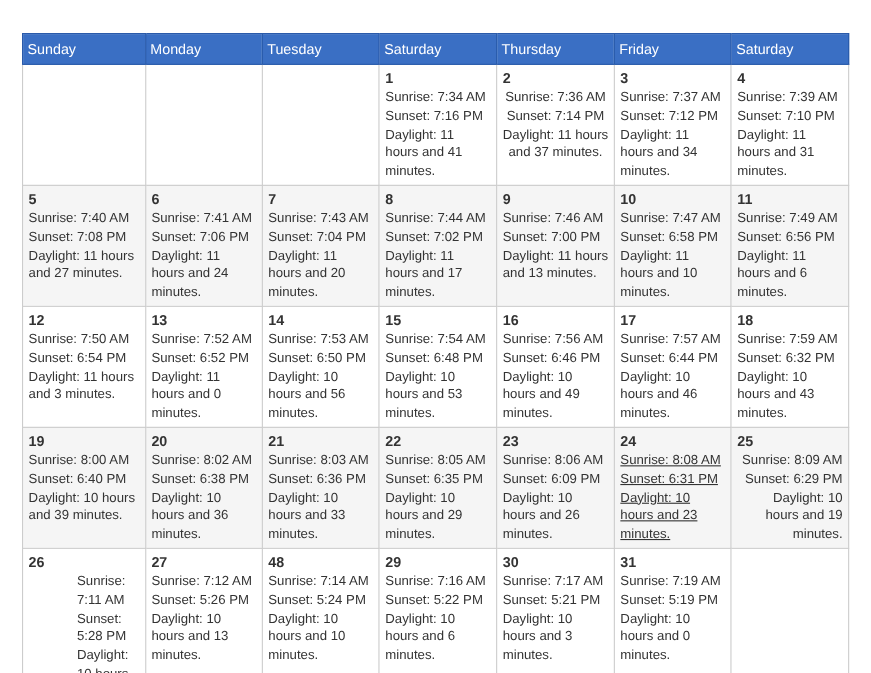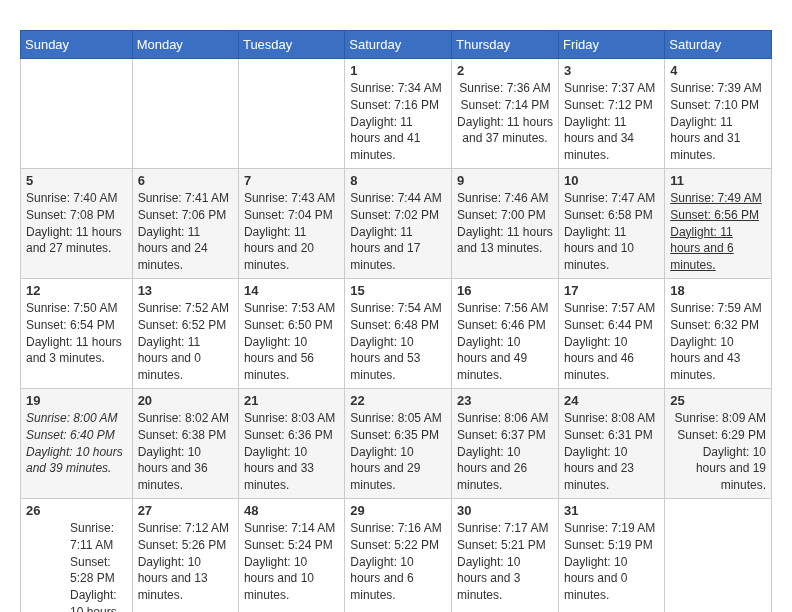--- a/index.html
+++ b/index.html
@@ -161,21 +161,21 @@
 Daylight: 11 hours and 13 minutes.</div>
         </td>
         <td>
           <span class="day-number">10</span>
           <div class="cell-info" style="white-space: pre-line;">Sunrise: 7:47 AM
 Sunset: 6:58 PM
 Daylight: 11 hours and 10 minutes.</div>
         </td>
         <td>
           <span class="day-number">11</span>
-          <div class="cell-info" style="white-space: pre-line; text-decoration: underline;">Sunrise: 7:49 AM
+          <div class="cell-info" style="white-space: pre-line;">Sunrise: 7:49 AM
 Sunset: 6:56 PM
 Daylight: 11 hours and 6 minutes.</div>
         </td>
       </tr>
       <tr>
         <td>
           <span class="day-number">12</span>
           <div class="cell-info" style="white-space: pre-line;">Sunrise: 7:50 AM
 Sunset: 6:54 PM
 Daylight: 11 hours and 3 minutes.</div>
@@ -213,21 +213,21 @@
         <td>
           <span class="day-number">18</span>
           <div class="cell-info" style="white-space: pre-line;">Sunrise: 7:59 AM
 Sunset: 6:32 PM
 Daylight: 10 hours and 43 minutes.</div>
         </td>
       </tr>
       <tr>
         <td>
           <span class="day-number">19</span>
-          <div class="cell-info" style="white-space: pre-line; font-style: italic;">Sunrise: 8:00 AM
+          <div class="cell-info" style="white-space: pre-line;">Sunrise: 8:00 AM
 Sunset: 6:40 PM
 Daylight: 10 hours and 39 minutes.</div>
         </td>
         <td>
           <span class="day-number">20</span>
           <div class="cell-info" style="white-space: pre-line;">Sunrise: 8:02 AM
 Sunset: 6:38 PM
 Daylight: 10 hours and 36 minutes.</div>
         </td>
         <td>
@@ -238,26 +238,26 @@
         </td>
         <td>
           <span class="day-number">22</span>
           <div class="cell-info" style="white-space: pre-line;">Sunrise: 8:05 AM
 Sunset: 6:35 PM
 Daylight: 10 hours and 29 minutes.</div>
         </td>
         <td>
           <span class="day-number">23</span>
           <div class="cell-info" style="white-space: pre-line;">Sunrise: 8:06 AM
-Sunset: 6:37 PM
+Sunset: 6:09 PM
 Daylight: 10 hours and 26 minutes.</div>
         </td>
         <td>
           <span class="day-number">24</span>
-          <div class="cell-info" style="white-space: pre-line;">Sunrise: 8:08 AM
+          <div class="cell-info" style="white-space: pre-line; text-decoration: underline;">Sunrise: 8:08 AM
 Sunset: 6:31 PM
 Daylight: 10 hours and 23 minutes.</div>
         </td>
         <td>
           <span class="day-number">25</span>
           <div class="cell-info" style="white-space: pre-line; text-align: right;">Sunrise: 8:09 AM
 Sunset: 6:29 PM
 Daylight: 10 hours and 19 minutes.</div>
         </td>
       </tr>

